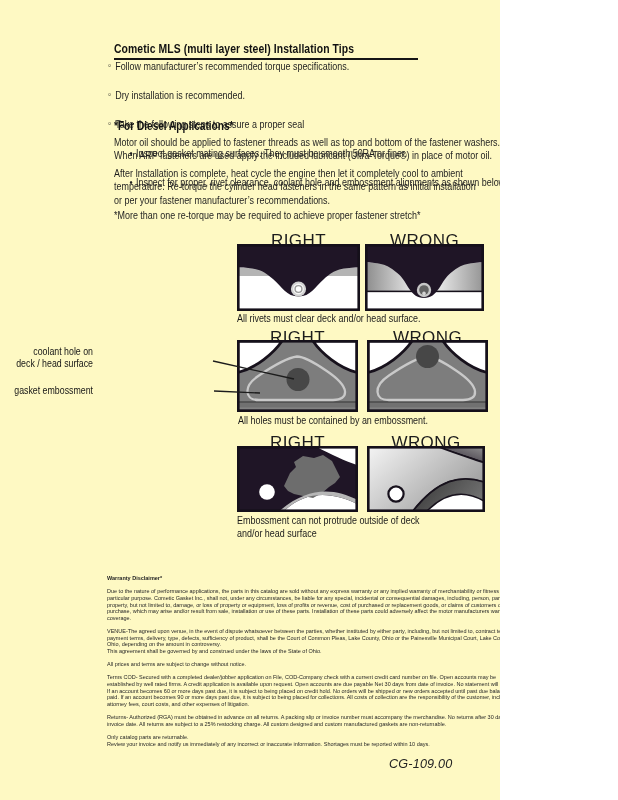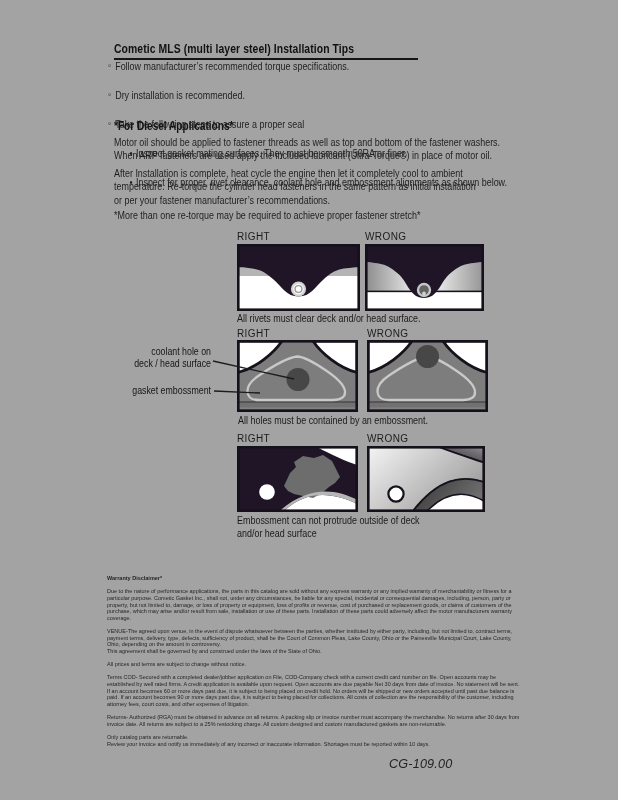--- a/index.html
+++ b/index.html
@@ -1,38 +1,38 @@
 <!DOCTYPE html>
 <html><head>
 <meta charset="utf-8">
 <style>
   html,body { margin:0; padding:0; background:#ffffff; }
   .page {
-    position:relative; width:618px; height:800px; background:#a3a3a3;
+    position:relative; width:500px; height:800px; background:#fef9c3;
     font-family:"Liberation Sans", sans-serif; color:#1f1f1f; overflow:hidden;
   }
   .abs { position:absolute; }
   .cx  { transform:scaleX(0.8); transform-origin:0 0; white-space:pre-line; }
   .cxr { transform:scaleX(0.8); transform-origin:100% 0; white-space:pre-line; }
 
   .title {
     left:114px; top:26px; font-size:13px; font-weight:bold; letter-spacing:0.1px;
     color:#111;
   }
   .title-inner { display:inline-block; border-bottom:2px solid #151515; padding-bottom:2px; width:380px; }
 
   .bullets { left:108px; top:44px; width:560px; font-size:11.2px; line-height:14.5px; }
   .blt::before { content:"◦"; margin-right:5px; position:relative; top:-0.5px; }
   .sub { padding-left:27px; }
   .sub::before { content:"•"; margin-right:4px; }
 
   .h2 { left:114px; top:119px; font-size:12.6px; font-weight:bold; color:#141414; width:300px; }
   .para { left:114px; font-size:11.2px; line-height:13.4px; width:560px; }
 
-  .rwlab { font-size:10px; letter-spacing:0.4px; color:#1c1c1c; }
+  .rwlab { font-size:17px; letter-spacing:0.4px; text-align:center; color:#1c1c1c; }
   .cap { font-size:11.2px; line-height:13.2px; width:320px; color:#1a1a1a; }
 
   .ann { font-size:11px; line-height:11.6px; text-align:right; width:170px; color:#161616; }
 
   .fine { left:107px; top:575px; width:830px; transform:scale(0.5); transform-origin:0 0;
           font-size:11px; line-height:13.3px; color:#262626; }
   .fine-hd { font-weight:bold; margin:0 0 13px 0; }
   .fine p { margin:0 0 13px 0; white-space:pre-line; }
 
   .footer-code { left:389px; top:757px; font-size:12.6px; color:#222; letter-spacing:0.2px;font-style:italic; }

